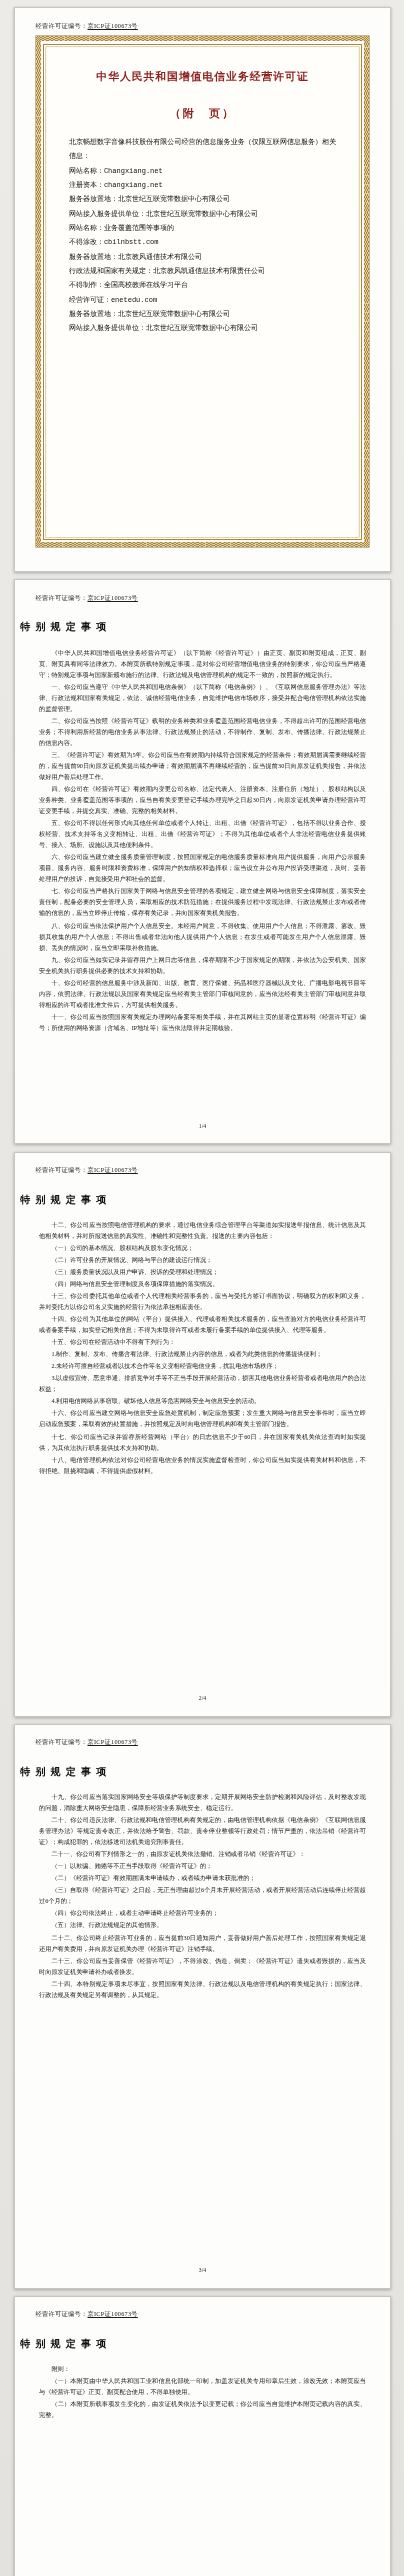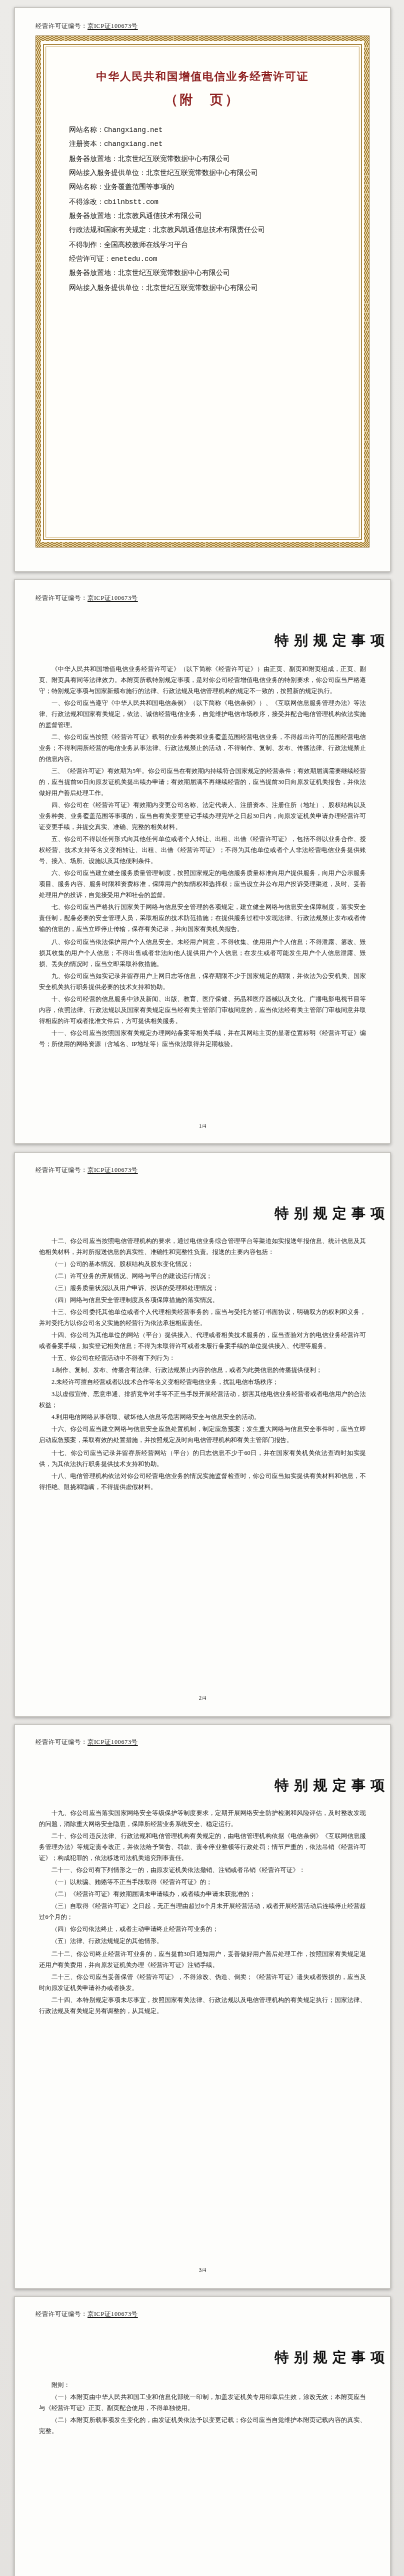--- a/index.html
+++ b/index.html
@@ -46,38 +46,38 @@
     padding:17.5px 17.5px 0 17.5px;
   }
   .cert-title {
     margin-top:8.2px;
     text-align:center;
     font-size:10.8px; font-weight:bold;
     letter-spacing:1px;
     color:#8d1f1f;
   }
   .cert-subtitle {
-    margin-top:7px;
+    margin-top:22px;
     text-align:center;
-    font-size:13px; font-weight:bold;
+    font-size:11px; font-weight:bold;
     letter-spacing:2.1px;
     color:#8d1f1f;
   }
   .cert-body { margin:13.4px 7.2px 0 7.2px; }
   .cert-line {
     font-size:7px; line-height:2.05;
     color:#0e0e0e; text-align:justify;
   }
 
   
   .prov-title {
-    padding-top:52px;
-    text-align:right;
+    padding-top:40px;
+    text-align:left;
     font-family:"Liberation Sans","DejaVu Sans",sans-serif;
-    font-size:14px; font-weight:bold;
+    font-size:10px; font-weight:bold;
     letter-spacing:5.2px; text-indent:5.2px;
     color:#111;
   }
   .prov-body { margin:12.4px 24px 0 24px; }
   .prov-body p {
     font-size:6.2px; line-height:1.78;
     text-align:justify; text-indent:2em;
     color:#161616;
     margin-bottom:1px;
   }
@@ -94,20 +94,21 @@
   <div class="sheet">
     <div class="page-header">
       <span>经营许可证编号：</span><span class="lic-no">京ICP证100673号</span>
     </div>
     <div class="frame">
       <div class="frame-inner">
         <div class="cert-title">中华人民共和国增值电信业务经营许可证</div>
         <div class="cert-subtitle">（附　页）</div>
         <div class="cert-body">
 
+            <div class="cert-line">北京畅想数字音像科技股份有限公司经营的信息服务业务（仅限互联网信息服务）相关信息：</div>
 
             <div class="cert-line">网站名称：Changxiang.net</div>
 
             <div class="cert-line">注册资本：changxiang.net</div>
 
             <div class="cert-line">服务器放置地：北京世纪互联宽带数据中心有限公司</div>
 
             <div class="cert-line">网站接入服务提供单位：北京世纪互联宽带数据中心有限公司</div>
 
             <div class="cert-line">网站名称：业务覆盖范围等事项的</div>

